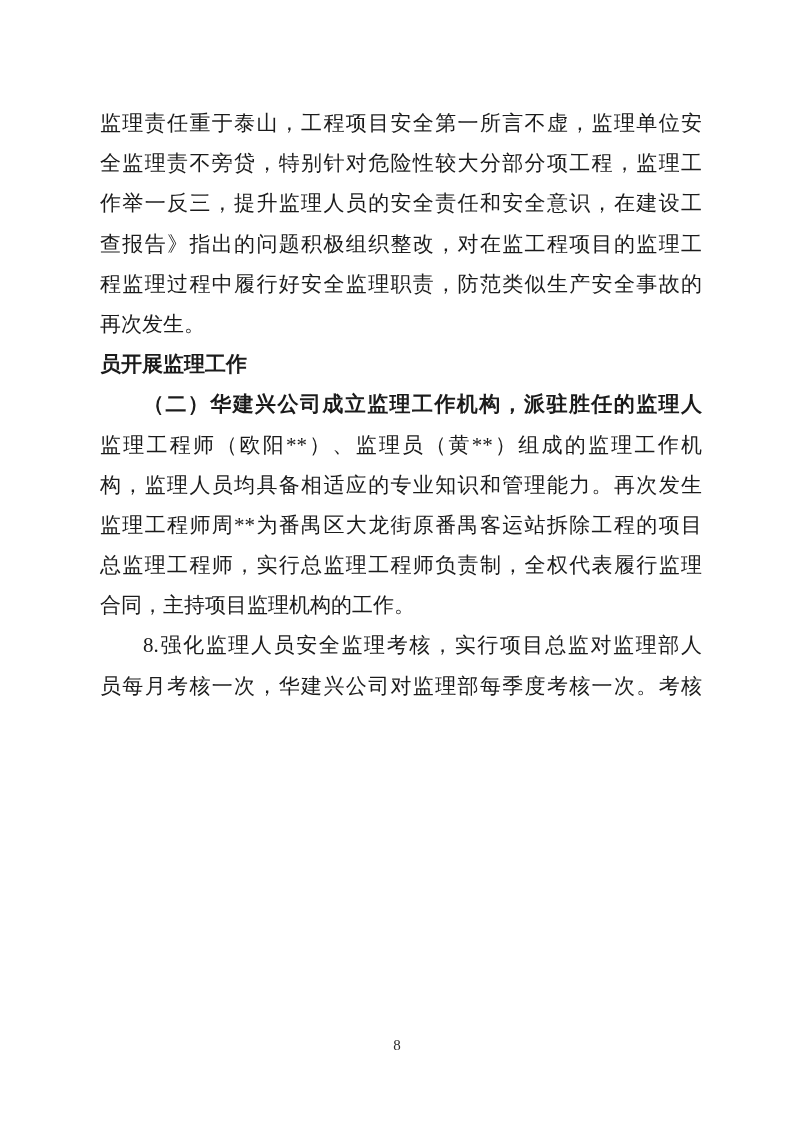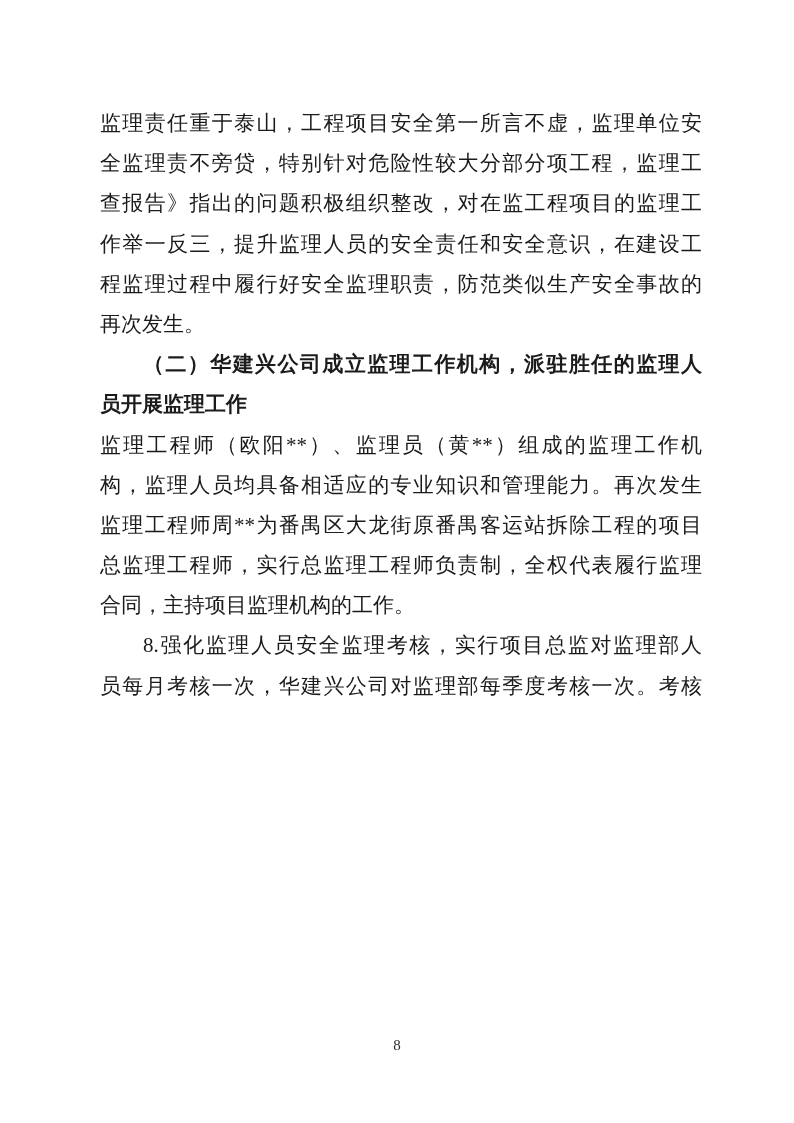--- a/index.html
+++ b/index.html
@@ -57,29 +57,29 @@
 </style>
 </head>
 <body>
 
 <div class="page">
   <div class="content">
 
     <div class="para">
       <div class="line">监理责任重于泰山，工程项目安全第一所言不虚，监理单位安</div>
       <div class="line">全监理责不旁贷，特别针对危险性较大分部分项工程，监理工</div>
+      <div class="line">作举一反三，提升监理人员的安全责任和安全意识，在建设工</div>
       <div class="line">查报告》指出的问题积极组织整改，对在监工程项目的监理工</div>
-      <div class="line">作举一反三，提升监理人员的安全责任和安全意识，在建设工</div>
       <div class="line">程监理过程中履行好安全监理职责，防范类似生产安全事故的</div>
       <div class="line end">再次发生。</div>
     </div>
 
     <div class="para heading">
+      <div class="line end">员开展监理工作</div>
       <div class="line indent">（二）华建兴公司成立监理工作机构，派驻胜任的监理人</div>
-      <div class="line end">员开展监理工作</div>
     </div>
 
     <div class="para">
       <div class="line">监理工程师（欧阳**）、监理员（黄**）组成的监理工作机</div>
       <div class="line">构，监理人员均具备相适应的专业知识和管理能力。再次发生</div>
       <div class="line">监理工程师周**为番禺区大龙街原番禺客运站拆除工程的项目</div>
       <div class="line">总监理工程师，实行总监理工程师负责制，全权代表履行监理</div>
       <div class="line end">合同，主持项目监理机构的工作。</div>
     </div>
 

